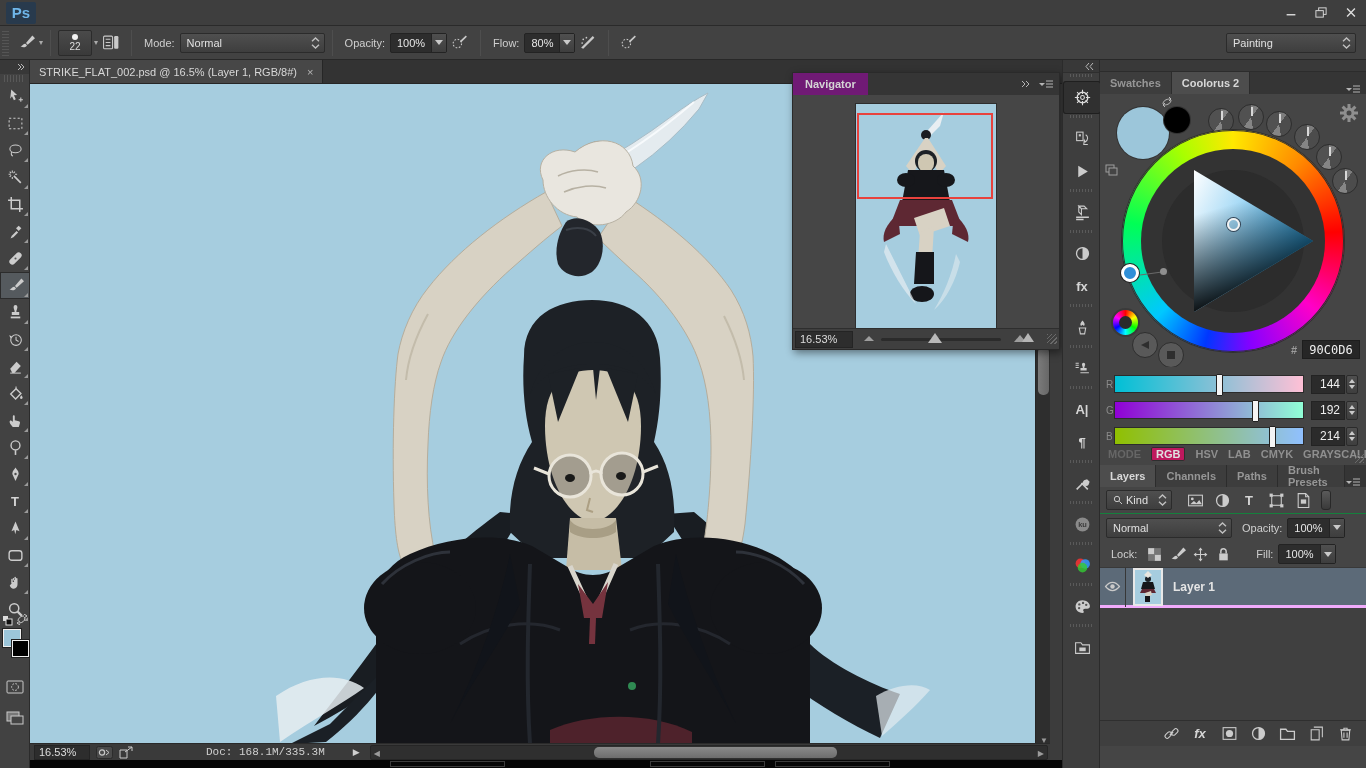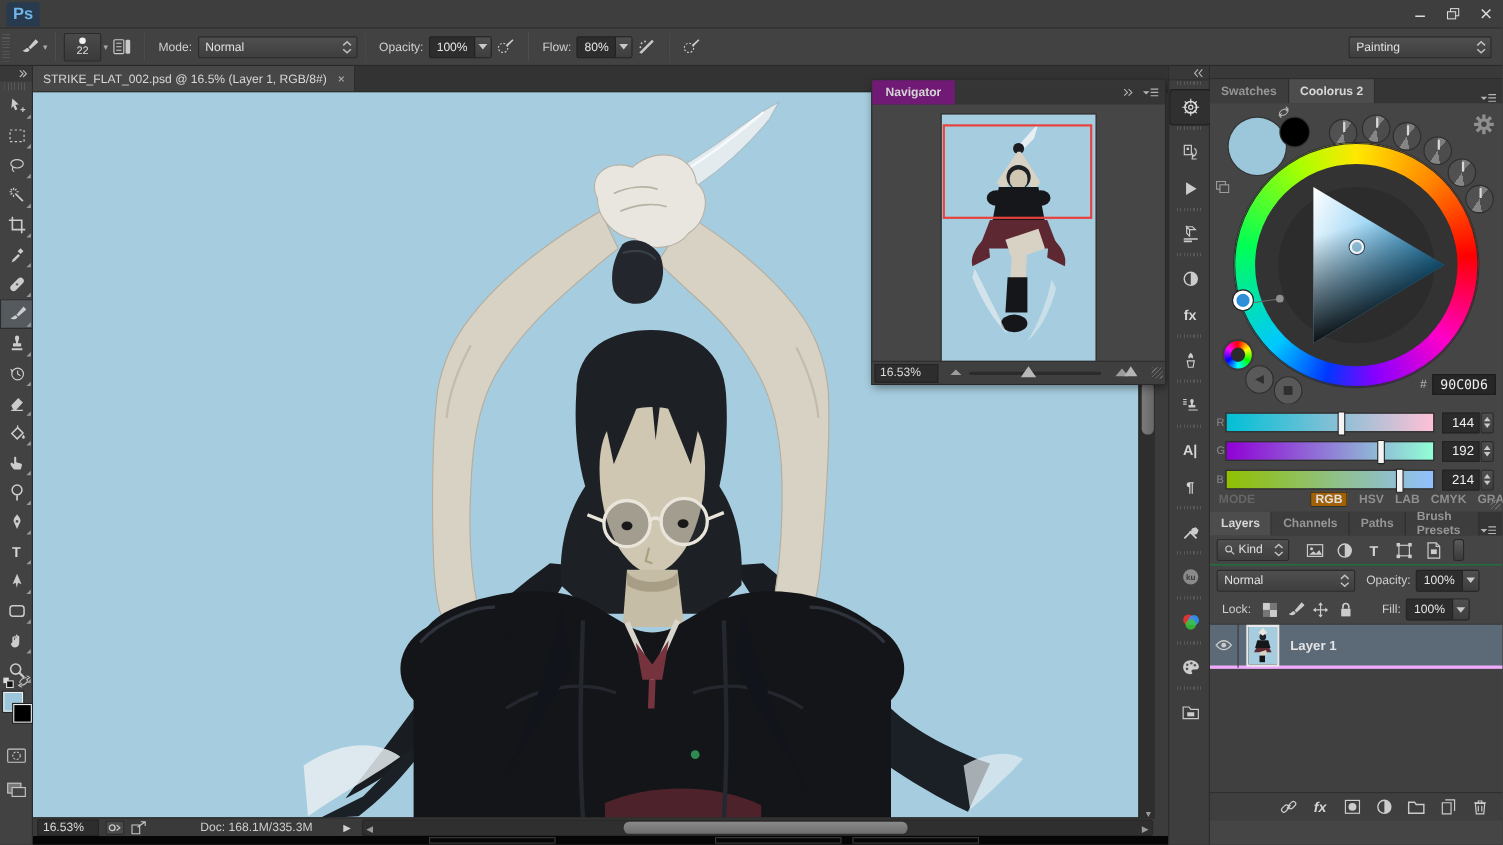--- a/index.html
+++ b/index.html
@@ -62,21 +62,21 @@
   #canvas-wrap { position:absolute; left:0; top:24px; width:1005px; height:663px; background:#a6cddf; overflow:hidden; cursor:crosshair; }
   #vscroll { position:absolute; right:12px; top:24px; width:15px; height:663px; background:#2e2e2e; border-left:1px solid #262626; }
   #vthumb { position:absolute; left:2px; top:263px; width:11px; height:48px; background:linear-gradient(90deg,#7b7b7b,#676767); border-radius:5px; }
   .scroll-arrow { position:absolute; left:4px; color:#9a9a9a; font-size:8px; }
   #doc-right-gap { position:absolute; right:0; top:24px; width:12px; height:684px; background:#3c3c3c; }
   #statusbar { position:absolute; left:0; bottom:8px; width:1020px; height:17px; background:#3a3a3a;
     border-top:1px solid #2a2a2a; display:flex; align-items:center; }
   #status-zoom { width:56px; height:15px; margin-left:4px; background:#2d2d2d; border:1px solid #242424;
     color:#ddd; display:flex; align-items:center; padding-left:4px; }
   .status-ic { margin-left:6px; display:flex; }
-  #doc-size { margin-left:48px; color:#cfcfcf; }
+  #doc-size { margin-left:72px; color:#cfcfcf;font-family:Liberation Mono, monospace; }
   #status-fly { margin-left:28px; color:#cfcfcf; font-size:9px; }
   #hscroll { position:relative; flex:1; height:15px; margin:0 2px 0 10px; background:#2f2f2f; border:1px solid #262626; border-radius:2px; }
   #hthumb { position:absolute; left:33%; top:1px; width:36%; height:11px; background:linear-gradient(#8a8a8a,#6d6d6d); border-radius:5px; }
   .h-arrow { position:absolute; top:3px; color:#9a9a9a; font-size:8px; }
   #taskbar-hint { position:absolute; left:0; bottom:0; width:1032px; height:8px; background:#060606; }
   .tb-outline { position:absolute; top:1px; height:6px; border:1px solid #3c3c3c; }
 
   
   #navigator { position:absolute; left:792px; top:72px; width:268px; height:278px; background:#464646;
     border:1px solid #2a2a2a; box-shadow:2px 3px 8px rgba(0,0,0,.45); }
@@ -153,21 +153,21 @@
   .ch-thumb { position:absolute; top:-2px; width:7px; height:22px; background:#f4f4f4; border:1px solid #222; border-radius:1px; }
   .ch-val { width:34px; height:19px; margin-left:7px; background:#2b2b2b; border:1px solid #232323; color:#efefef;
     display:flex; align-items:center; justify-content:flex-end; padding-right:4px; font-size:12px; }
   .stepper { width:12px; height:19px; margin-left:1px; display:flex; flex-direction:column; align-items:center; justify-content:center; gap:2px;
     background:linear-gradient(#4f4f4f,#3e3e3e); border:1px solid #2b2b2b; border-radius:2px; }
   .st-up { width:0; height:0; border-left:3px solid transparent; border-right:3px solid transparent; border-bottom:4px solid #c9c9c9; }
   .st-dn { width:0; height:0; border-left:3px solid transparent; border-right:3px solid transparent; border-top:4px solid #c9c9c9; }
   #mode-row { position:absolute; left:8px; bottom:4px; display:flex; align-items:center; gap:10px; }
   .mode-chip { color:#8f8f8f; font-weight:bold; }
   .mode-chip.dim { color:#666; }
-  .mode-chip.active { color:#e0e0e0; background:#a16207; padding:1px 5px; border-radius:2px; box-shadow:inset 0 0 0 1px #2e2e2e;margin-left:40px; }
+  .mode-chip.active { color:#e0e0e0; background:#be185d; padding:1px 5px; border-radius:2px; box-shadow:inset 0 0 0 1px #2e2e2e; }
   #sliders-grip { position:absolute; right:2px; bottom:2px; width:9px; height:9px;
     background:repeating-linear-gradient(135deg,#6a6a6a 0 1px,transparent 1px 3px); }
 
   
   #layers-body { position:relative; height:259px; background:#454545; }
   .lrow { display:flex; align-items:center; padding:0 6px; }
   #filter-row { height:27px; border-bottom:1px solid #15803d; }
   #kind-sel { width:66px; }
   .filt-ic { width:24px; height:20px; display:flex; align-items:center; justify-content:center; margin-left:3px; border-radius:2px; }
   #filter-toggle { width:10px; height:20px; margin-left:6px; background:linear-gradient(#5a5a5a,#3a3a3a); border:1px solid #282828; border-radius:3px; }

